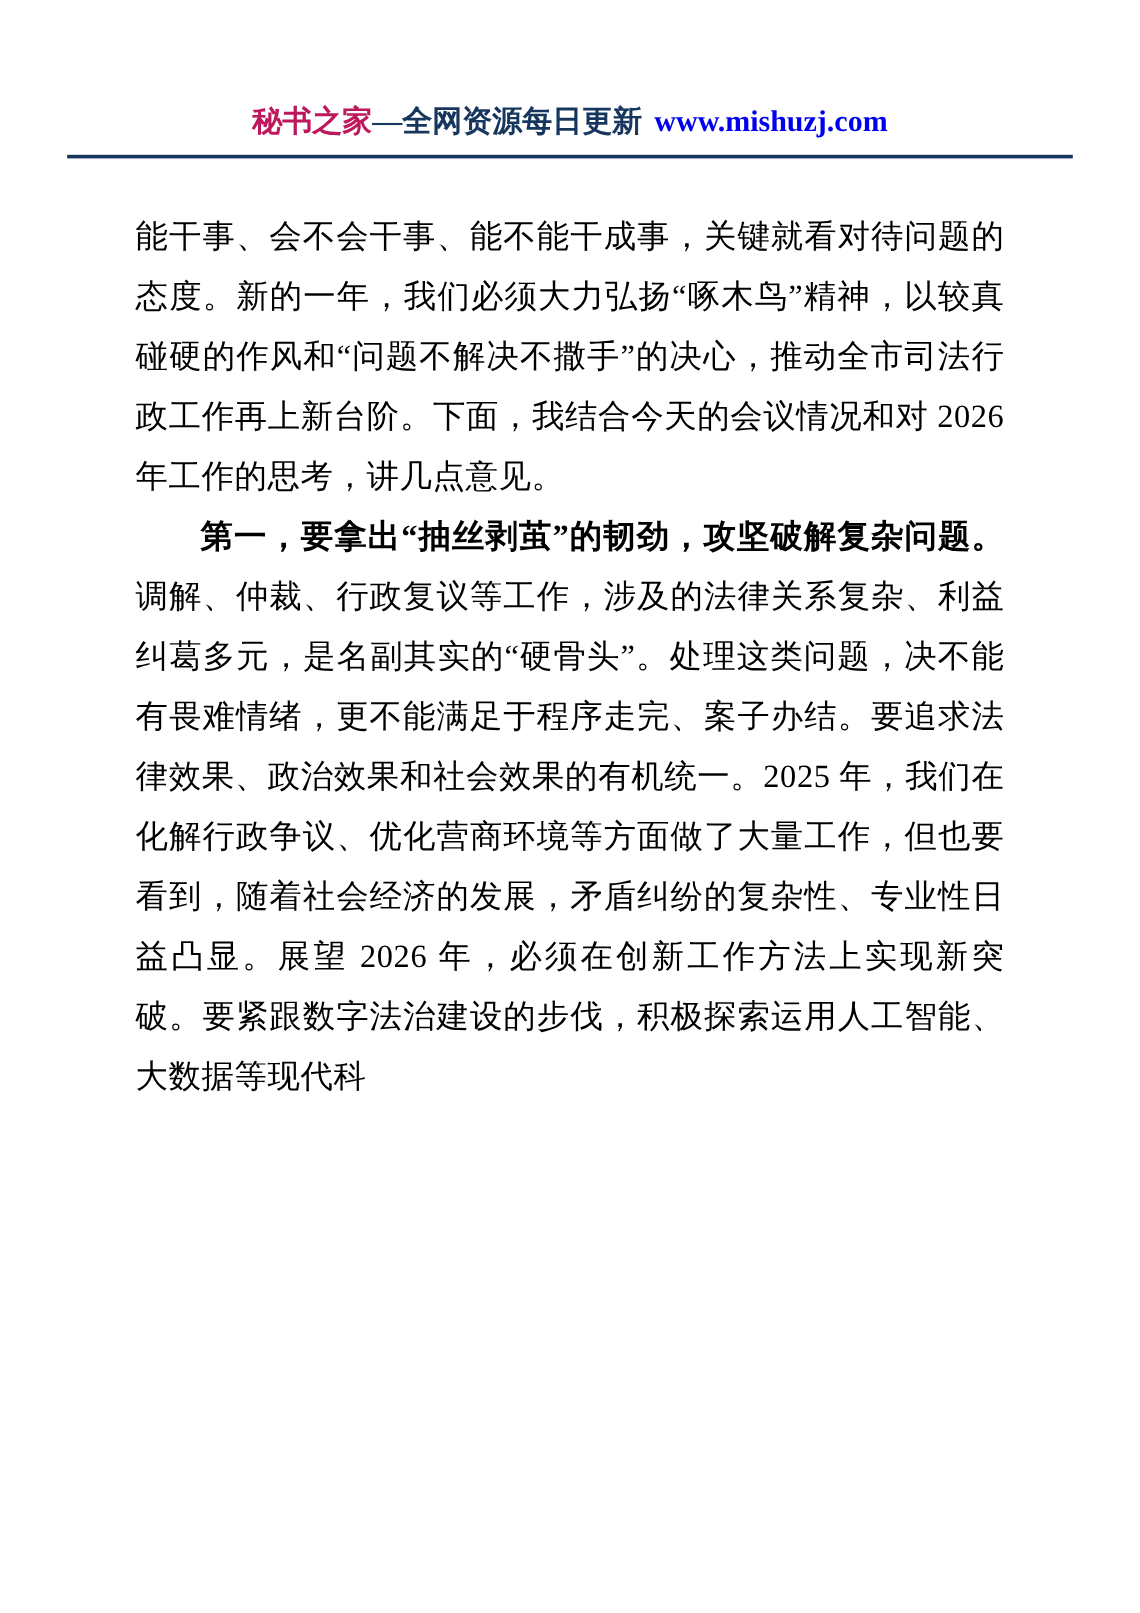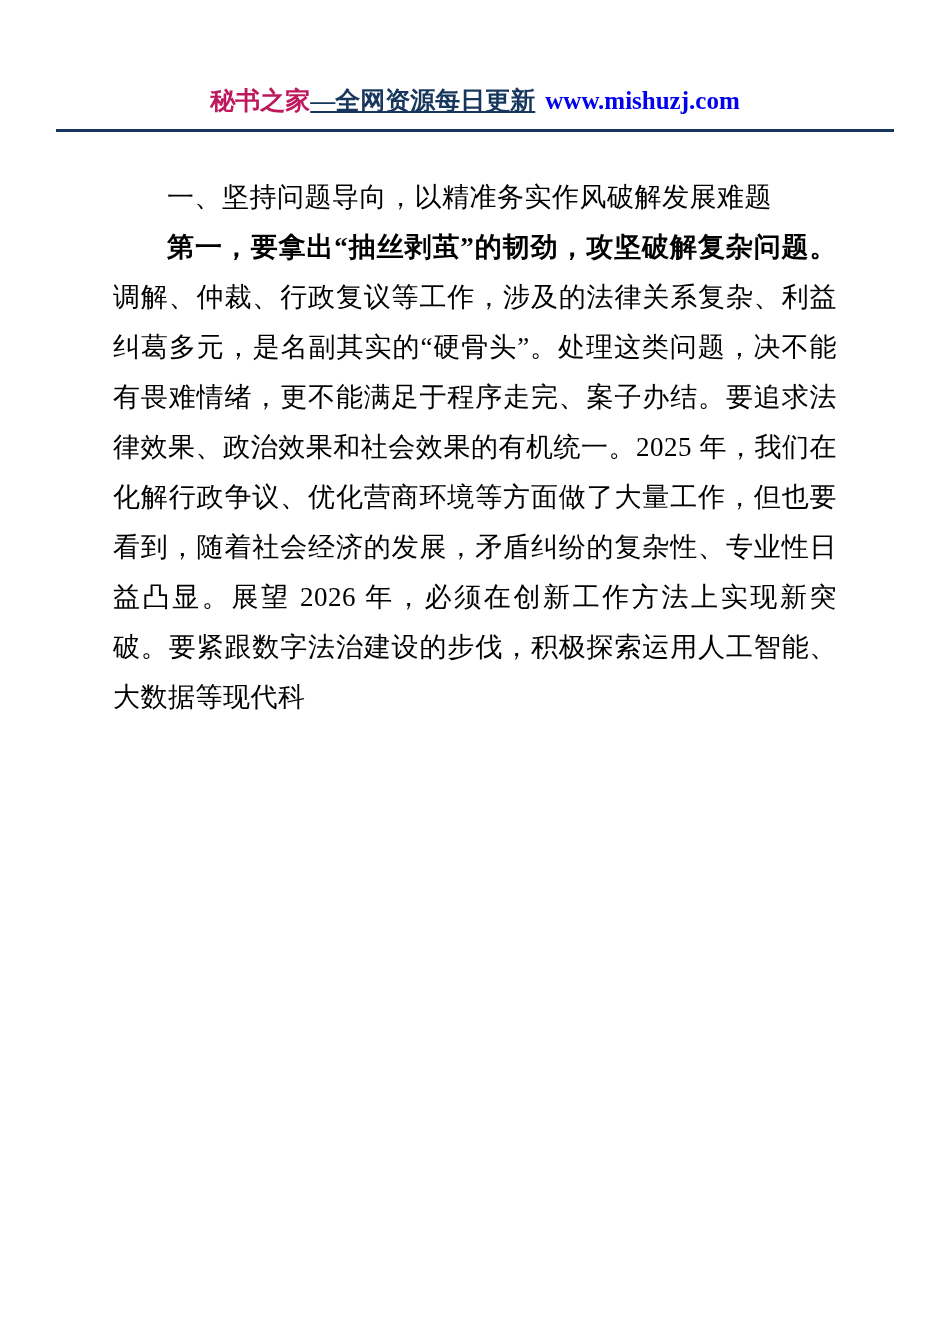--- a/index.html
+++ b/index.html
@@ -17,21 +17,21 @@
     color: #000000;
   }
   .doc-header {
     padding-top: 84px;
     text-align: center;
     font-size: 25px;
     font-weight: 700;
     white-space: nowrap;
   }
   .doc-header .site-name { color: #e60000; }
-  .doc-header .tagline   { color: #17365d; text-decoration: underline; }
+  .doc-header .tagline   { color: #17365d; }
   .doc-header .url       { color: #0000ee; margin-left: 10px; }
   .header-rule {
     width: 838px;
     margin: 12px auto 0 auto;
     border: 0;
     border-bottom: 3px solid #17365d;
     height: 0;
   }
   .doc-body {
     width: 724px;
@@ -57,17 +57,17 @@
 
 <div class="page">
 
   <div class="doc-header">
     <span class="site-name" style="color: #be185d;">秘书之家</span><span class="tagline" style="color: rgb(23, 54, 93);">—全网资源每日更新</span><span class="url" style="color: rgb(0, 0, 238);">www.mishuzj.com</span>
   </div>
 
   <hr class="header-rule" style="border-bottom-color: rgb(23, 54, 93);">
 
   <div class="doc-body">
-      <p class="indent">一、坚持问题导向，以精准务实作风破解发展难题</p>
+      <p>能干事、会不会干事、能不能干成事，关键就看对待问题的态度。新的一年，我们必须大力弘扬“啄木鸟”精神，以较真碰硬的作风和“问题不解决不撒手”的决心，推动全市司法行政工作再上新台阶。下面，我结合今天的会议情况和对 2026 年工作的思考，讲几点意见。</p>
       <p class="indent"><b>第一，要拿出“抽丝剥茧”的韧劲，攻坚破解复杂问题。</b>调解、仲裁、行政复议等工作，涉及的法律关系复杂、利益纠葛多元，是名副其实的“硬骨头”。处理这类问题，决不能有畏难情绪，更不能满足于程序走完、案子办结。要追求法律效果、政治效果和社会效果的有机统一。2025 年，我们在化解行政争议、优化营商环境等方面做了大量工作，但也要看到，随着社会经济的发展，矛盾纠纷的复杂性、专业性日益凸显。展望 2026 年，必须在创新工作方法上实现新突破。要紧跟数字法治建设的步伐，积极探索运用人工智能、大数据等现代科</p>
     </div>
 
 </div>
 
 </body></html>

